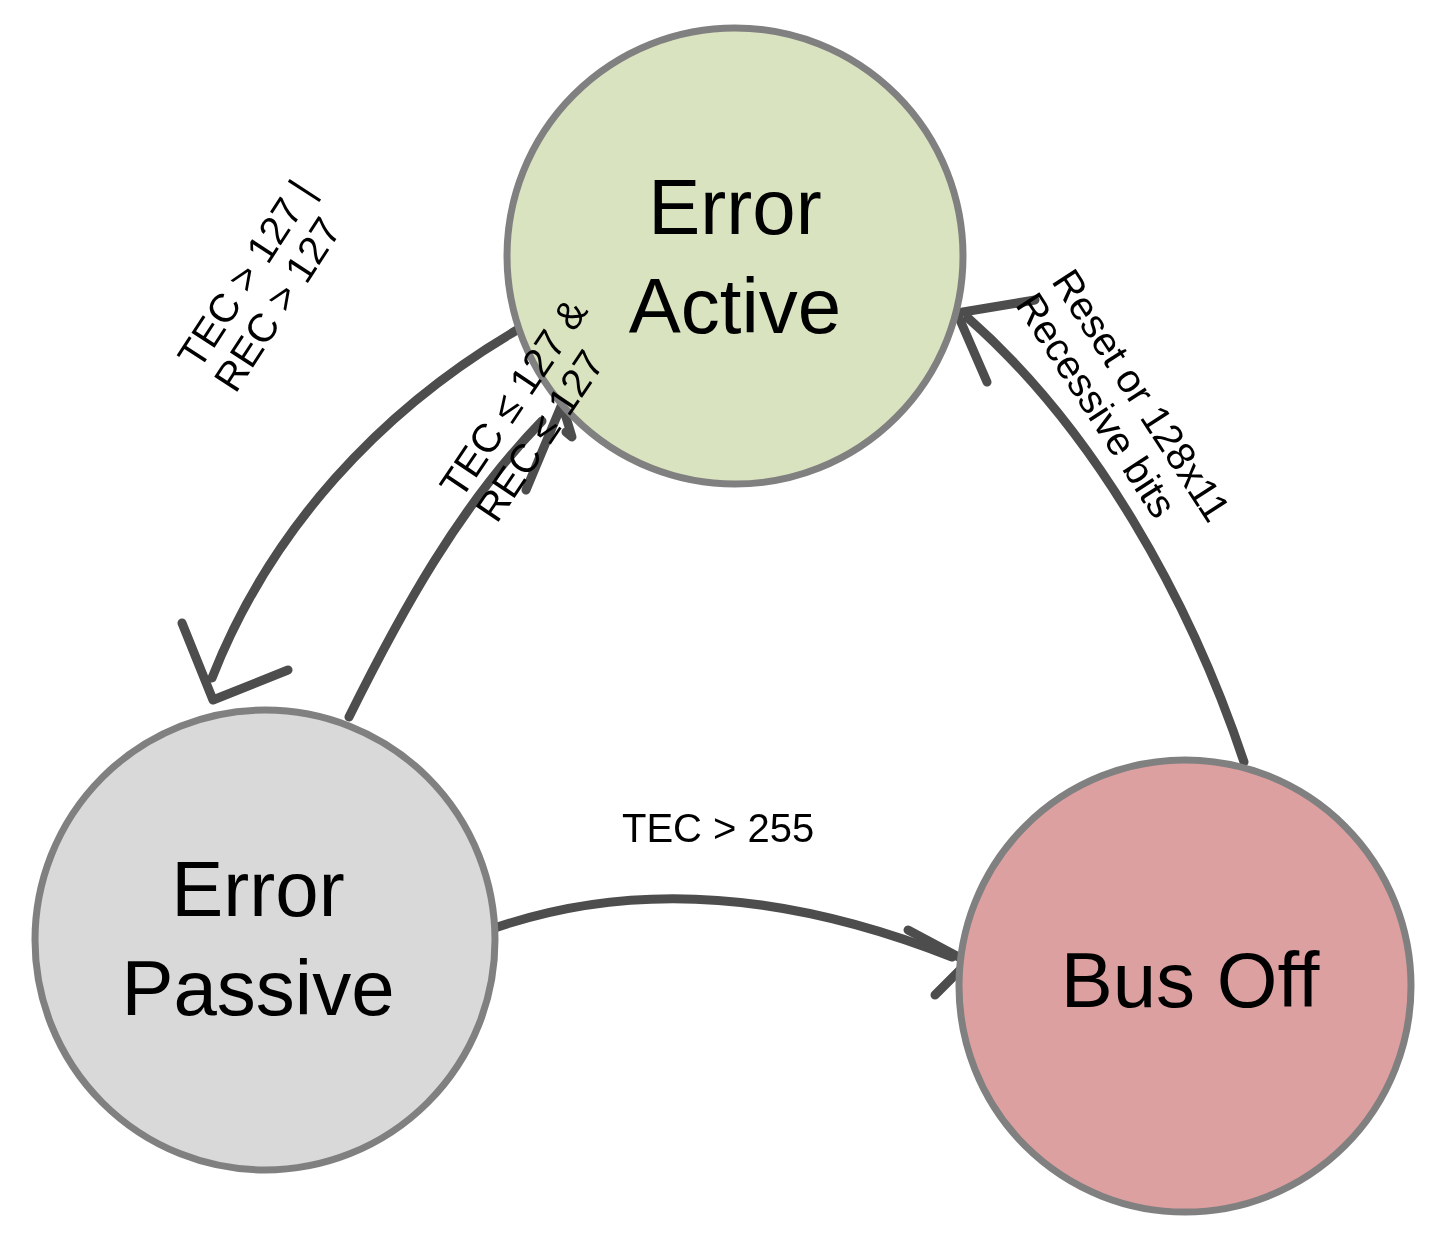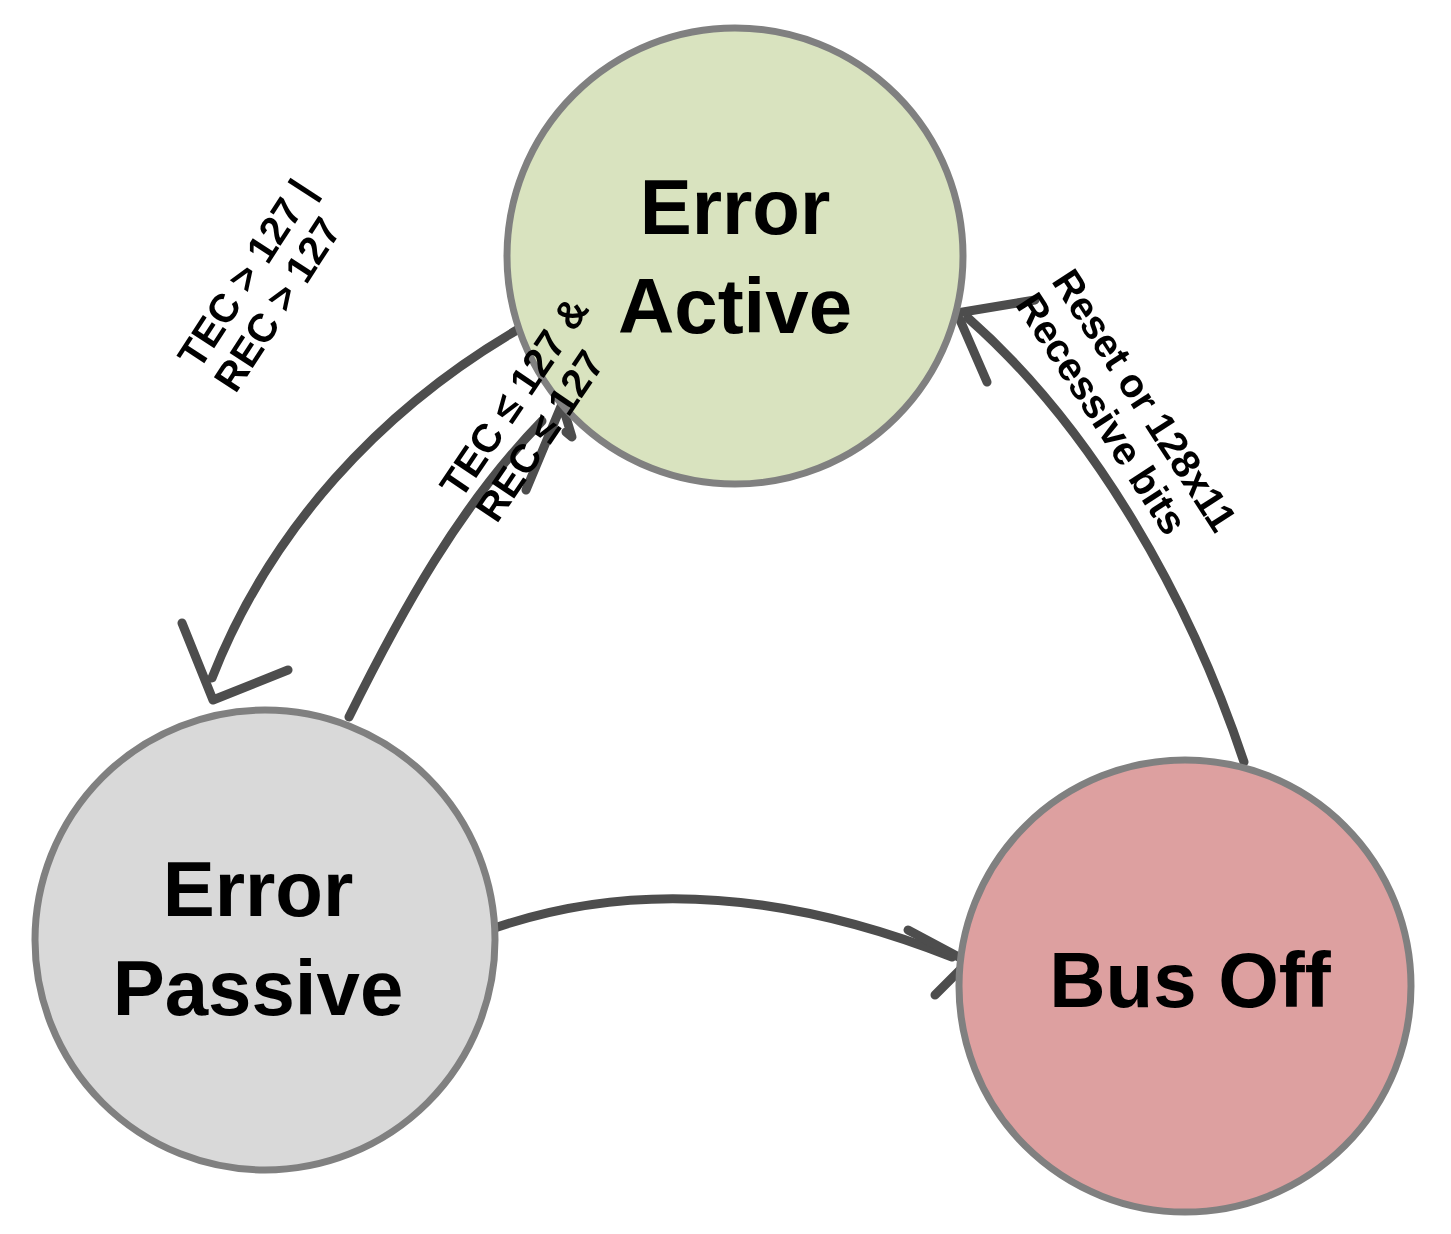--- a/index.html
+++ b/index.html
@@ -9,21 +9,20 @@
   }
   body {
     font-family: "Liberation Sans", sans-serif;
   }
   #diagram-root {
     position: relative;
     width: 1451px;
     height: 1234px;
     background: #ffffff;
     overflow: hidden;
-    font-weight: bold;
   }
   #diagram-svg {
     position: absolute;
     left: 0;
     top: 0;
     width: 1451px;
     height: 1234px;
   }
   .node-circle {
     stroke-width: 7;
@@ -108,19 +107,22 @@
   <div class="edge-label edge-label-rot" style="left:170px; top:352px; transform: rotate(-57deg); transform-origin: left top;">
     <div>TEC &gt; 127 |</div>
     <div>REC &gt; 127</div>
   </div>
 
   <div class="edge-label edge-label-rot" style="left:432px; top:481px; transform: rotate(-56deg); transform-origin: left top;">
     <div>TEC ≤ 127 &amp;</div>
     <div>REC ≤ 127</div>
   </div>
 
+  <div class="edge-label" style="position:absolute; left:622px; top:806px;">
+    <div>TEC &gt; 255</div>
+  </div>
 
   <div class="edge-label edge-label-rot" style="left:1080px; top:262px; transform: rotate(57deg); transform-origin: left top;">
     <div>Reset or 128x11</div>
     <div>Recessive bits</div>
   </div>
 
 </div>
 
 </body></html>

